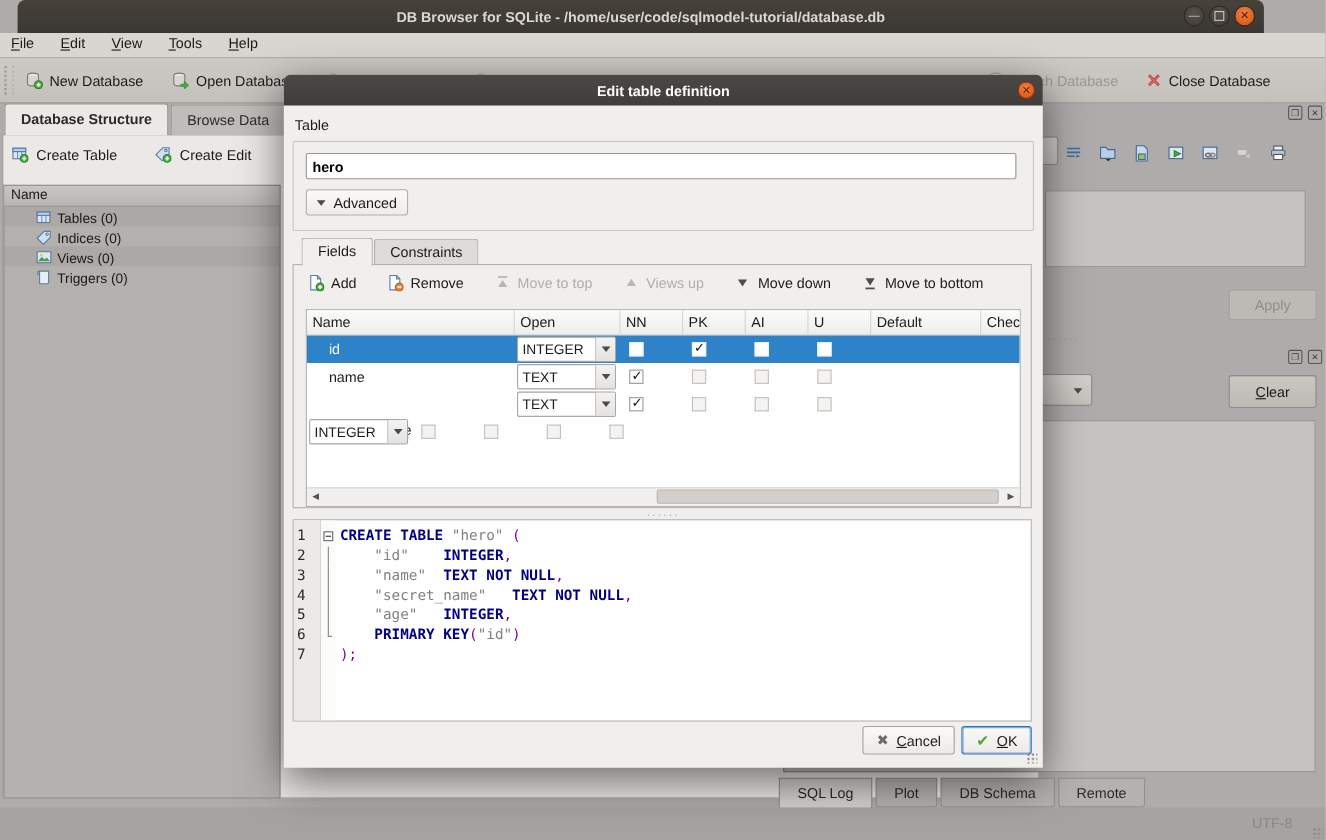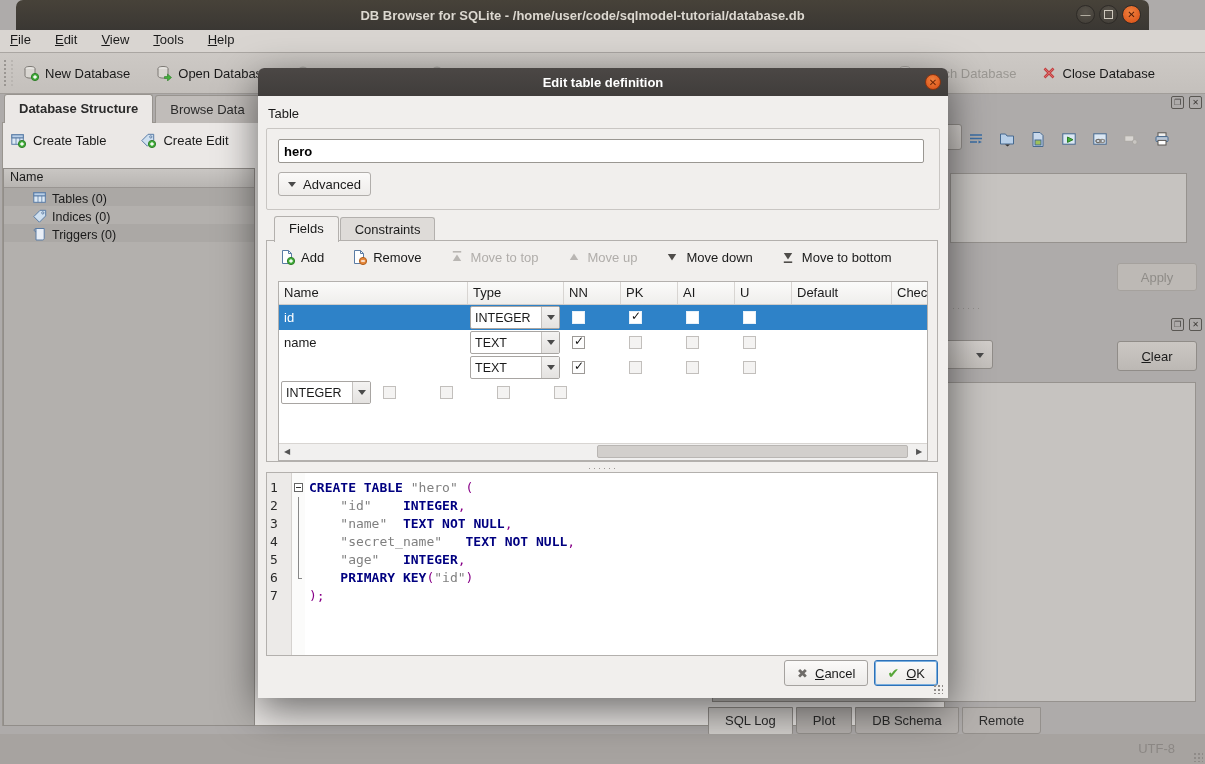--- a/index.html
+++ b/index.html
@@ -97,21 +97,21 @@
   #field-actions{position:absolute;left:12px;top:8px;display:flex;gap:27px;align-items:flex-start;height:26px;}
   .action{display:flex;align-items:center;gap:6px;white-space:nowrap;}
   .action.disabled{color:#b0adaa;}
 
   #fields-table{position:absolute;left:11px;top:40px;width:650px;height:180px;border:1px solid #b3b0ad;
     background:#fff;overflow:hidden;box-sizing:border-box;}
   #cols-header{display:flex;height:22px;background:linear-gradient(#fbfbfa,#efeeec);border-bottom:1px solid #cfccc9;}
   .col-h{border-right:1px solid #d8d5d2;padding:3px 4px 0 5px;box-sizing:border-box;flex:0 0 auto;white-space:nowrap;overflow:hidden;}
   .trow{display:flex;height:25px;align-items:center;}
   .trow.selected{background:#2e82c8;color:#fff;}
-  .tcell{flex:0 0 auto;box-sizing:border-box;padding-left:5px;display:flex;align-items:center;height:100%;}
+  .tcell{flex:0 0 auto;box-sizing:border-box;padding-left:20px;display:flex;align-items:center;height:100%;}
   .type-combo{width:88px;height:21px;background:#fff;border:1px solid #a8a5a2;border-radius:2px;color:#1a1a1a;
     display:flex;align-items:center;position:relative;font-size:12.5px;}
   .type-combo .txt{padding-left:4px;flex:1;}
   .type-combo .arrow-box{width:17px;height:100%;border-left:1px solid #c4c1be;display:flex;align-items:center;justify-content:center;background:linear-gradient(#f4f3f2,#e4e2e0);}
   .cb{width:13px;height:13px;border:1px solid #9c9996;background:#fdfdfd;box-sizing:border-box;position:relative;}
   .cb.light{border-color:#c2bfbc;background:#f4f3f2;}
   .trow.selected .cb{border-color:#e8f1f9;background:#fff;}
   .cb.checked::after{content:"✓";position:absolute;left:1px;top:-3px;font-size:12px;font-weight:bold;color:#111;}
   #hscroll{position:absolute;left:0;bottom:0;width:648px;height:16px;background:#f1f0ef;border-top:1px solid #d8d5d2;}
   .sb-arrow{position:absolute;top:0;width:16px;height:15px;display:flex;align-items:center;justify-content:center;font-size:8px;color:#555;}
@@ -267,20 +267,30 @@
         <span>Tables (0)</span>
       </div>
       <div class="tree-row">
         <span style="display: inline-flex;">
           <svg width="16" height="16" viewBox="0 0 16 16" xmlns="http://www.w3.org/2000/svg">
             <path d="M1.8 8.6l6.3-6.3h5.6v5.6l-6.3 6.3z" fill="#cfe0f0" stroke="#5a7ca5"></path>
             <circle cx="10.8" cy="4.9" r="1.1" fill="#fff" stroke="#5a7ca5"></circle>
           </svg>
         </span>
         <span>Indices (0)</span>
+      </div>
+      <div class="tree-row">
+        <span style="display: inline-flex;">
+          <svg width="16" height="16" viewBox="0 0 16 16" xmlns="http://www.w3.org/2000/svg">
+            <rect x="1.8" y="2.8" width="12.4" height="10" fill="#dce9f5" stroke="#5a7ca5"></rect>
+            <path d="M2.5 11.5l3.5-4 2.5 2.5 2-2 3 3.5z" fill="#4a9c4a"></path>
+            <circle cx="5.5" cy="5.8" r="1.2" fill="#f0c040"></circle>
+          </svg>
+        </span>
+        <span>Views (0)</span>
       </div>
       <div class="tree-row">
         <span style="display: inline-flex;">
           <svg width="16" height="16" viewBox="0 0 16 16" xmlns="http://www.w3.org/2000/svg">
             <path d="M4 2.5h8.2v9.8c0 1-.8 1.7-1.8 1.7H4z" fill="#e8eef7" stroke="#5a7ca5"></path>
             <path d="M4 2.5c-1 0-1.8.7-1.8 1.6S3 5.7 4 5.7" fill="none" stroke="#5a7ca5"></path>
           </svg>
         </span>
         <span>Triggers (0)</span>
       </div>
@@ -417,21 +427,21 @@
             </svg>
           </span>
           <span>Move to top</span>
         </div>
         <div class="action disabled">
           <span style="display: inline-flex;">
             <svg width="16" height="16" viewBox="0 0 16 16" xmlns="http://www.w3.org/2000/svg">
               <path d="M8 4.5l4.2 6.5H3.8z" fill="#b9b6b3"></path>
             </svg>
           </span>
-          <span>Move up</span>
+          <span>Views up</span>
         </div>
         <div class="action">
           <span style="display: inline-flex;">
             <svg width="16" height="16" viewBox="0 0 16 16" xmlns="http://www.w3.org/2000/svg">
               <path d="M8 11.5L3.8 5h8.4z" fill="#4f4d4a"></path>
             </svg>
           </span>
           <span>Move down</span>
         </div>
         <div class="action">
@@ -440,21 +450,21 @@
               <rect x="3.8" y="12.4" width="8.4" height="1.6" fill="#4f4d4a"></rect>
               <path d="M8 10.5L3.8 4h8.4z" fill="#4f4d4a"></path>
             </svg>
           </span>
           <span>Move to bottom</span>
         </div>
       </div>
     <div id="fields-table">
       <div id="cols-header">
           <div class="col-h" style="width: 189px;">Name</div>
-          <div class="col-h" style="width: 96px;">Type</div>
+          <div class="col-h" style="width: 96px;">Open</div>
           <div class="col-h" style="width: 57px;">NN</div>
           <div class="col-h" style="width: 57px;">PK</div>
           <div class="col-h" style="width: 57px;">AI</div>
           <div class="col-h" style="width: 57px;">U</div>
           <div class="col-h" style="width: 100px;">Default</div>
           <div class="col-h" style="width: 60px;">Check</div>
         </div>
       <div id="table-rows">
           <div class="trow selected">
             <div class="tcell" style="width: 189px;">id</div>

